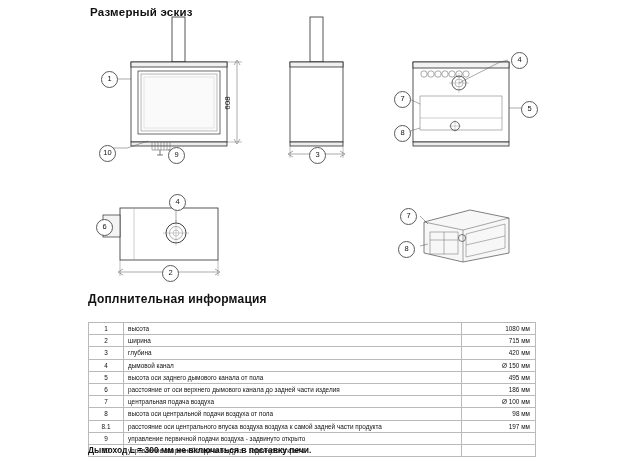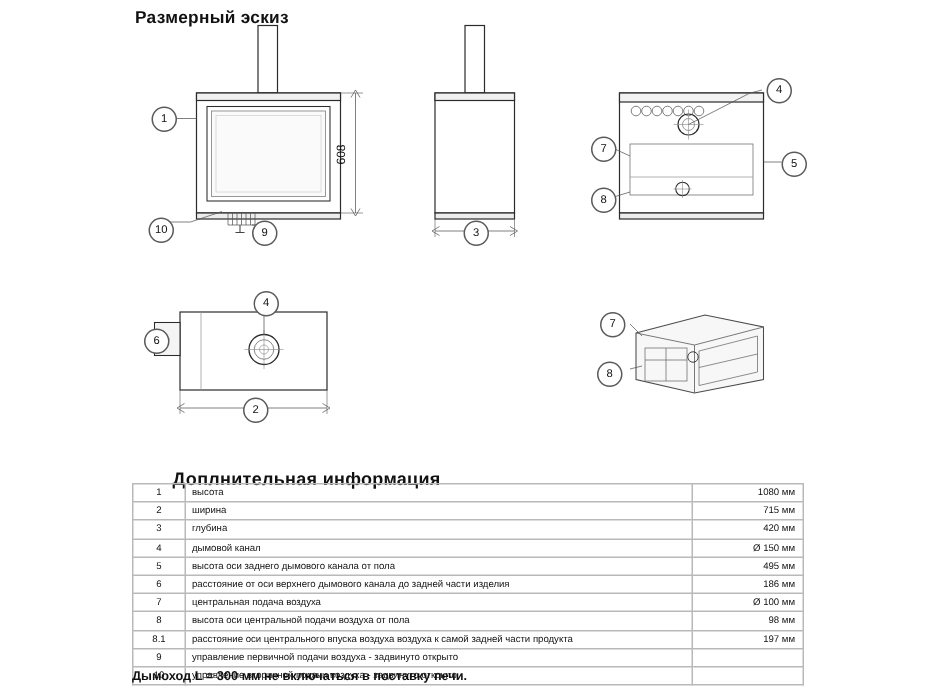--- a/index.html
+++ b/index.html
@@ -21,21 +21,21 @@
     height: 360px;
   }
   .title {
     position: absolute;
     font-weight: bold;
     font-size: 11.5px;
     color: #111;
     letter-spacing: 0.2px;
   }
   #title-main { left: 90px; top: 6px; }
-  #title-info { left: 88px; top: 312px; font-size: 12px; margin-left: 27px; }
+  #title-info { left: 88px; top: 292px; font-size: 12px; }
   .footnote {
     position: absolute;
     left: 88px;
     top: 445px;
     font-size: 8.5px;
     font-weight: bold;
     color: #111;
   }
 
   

